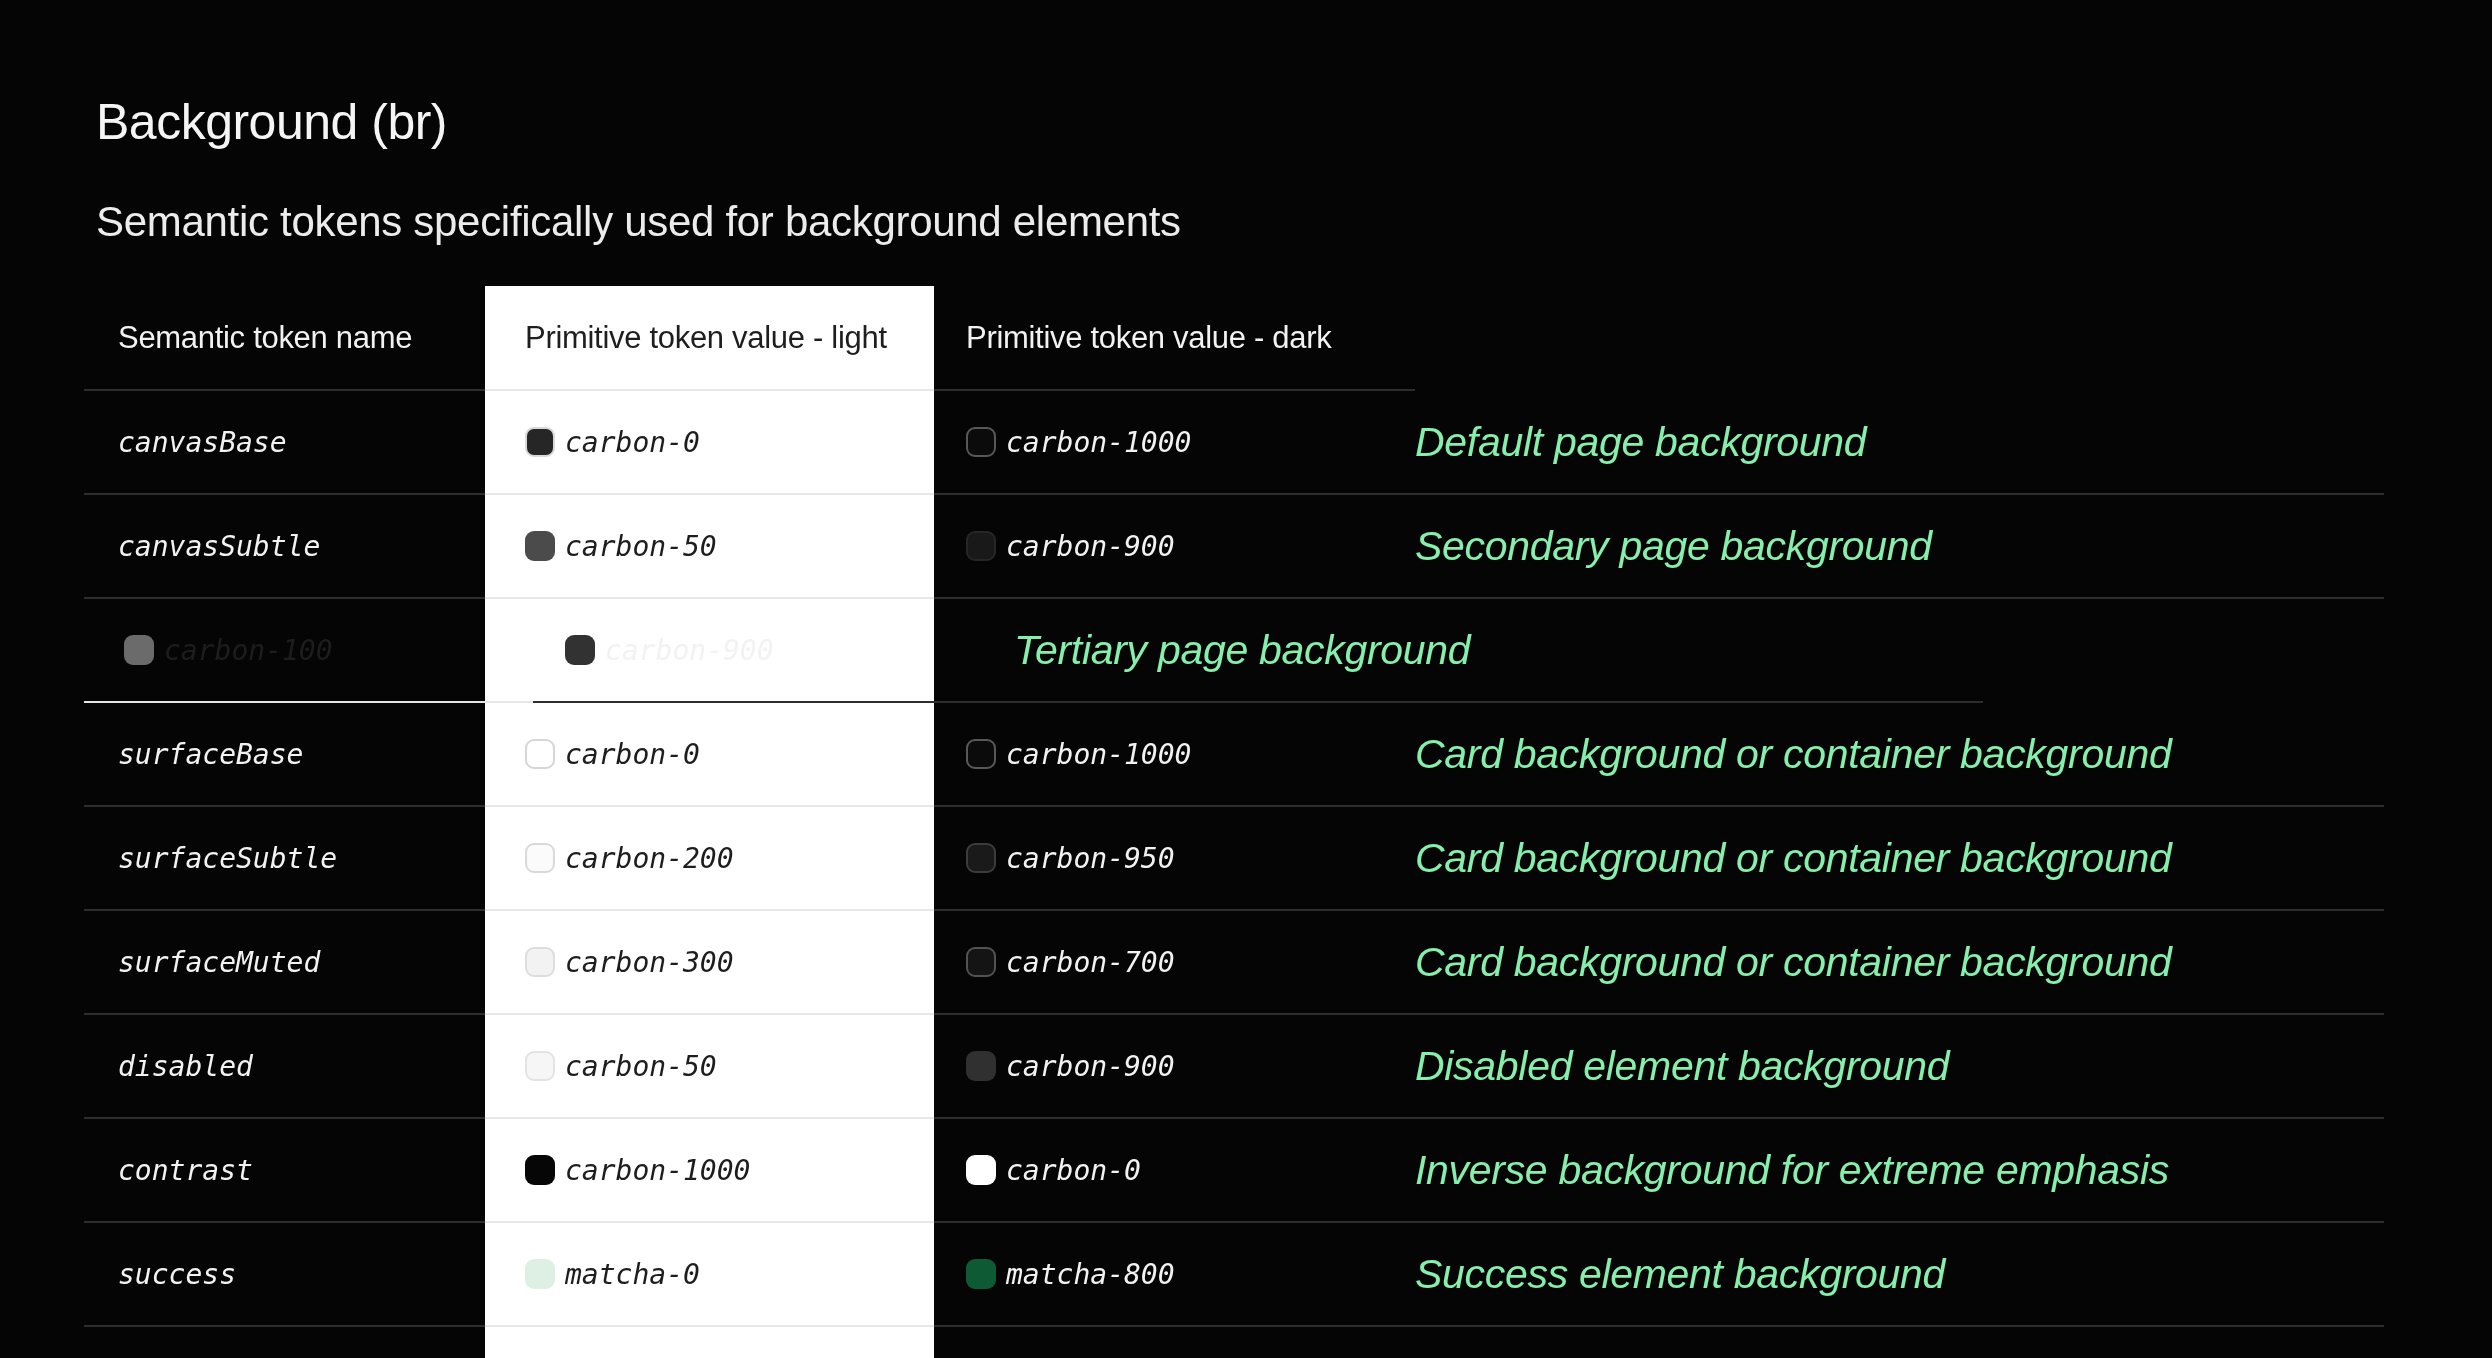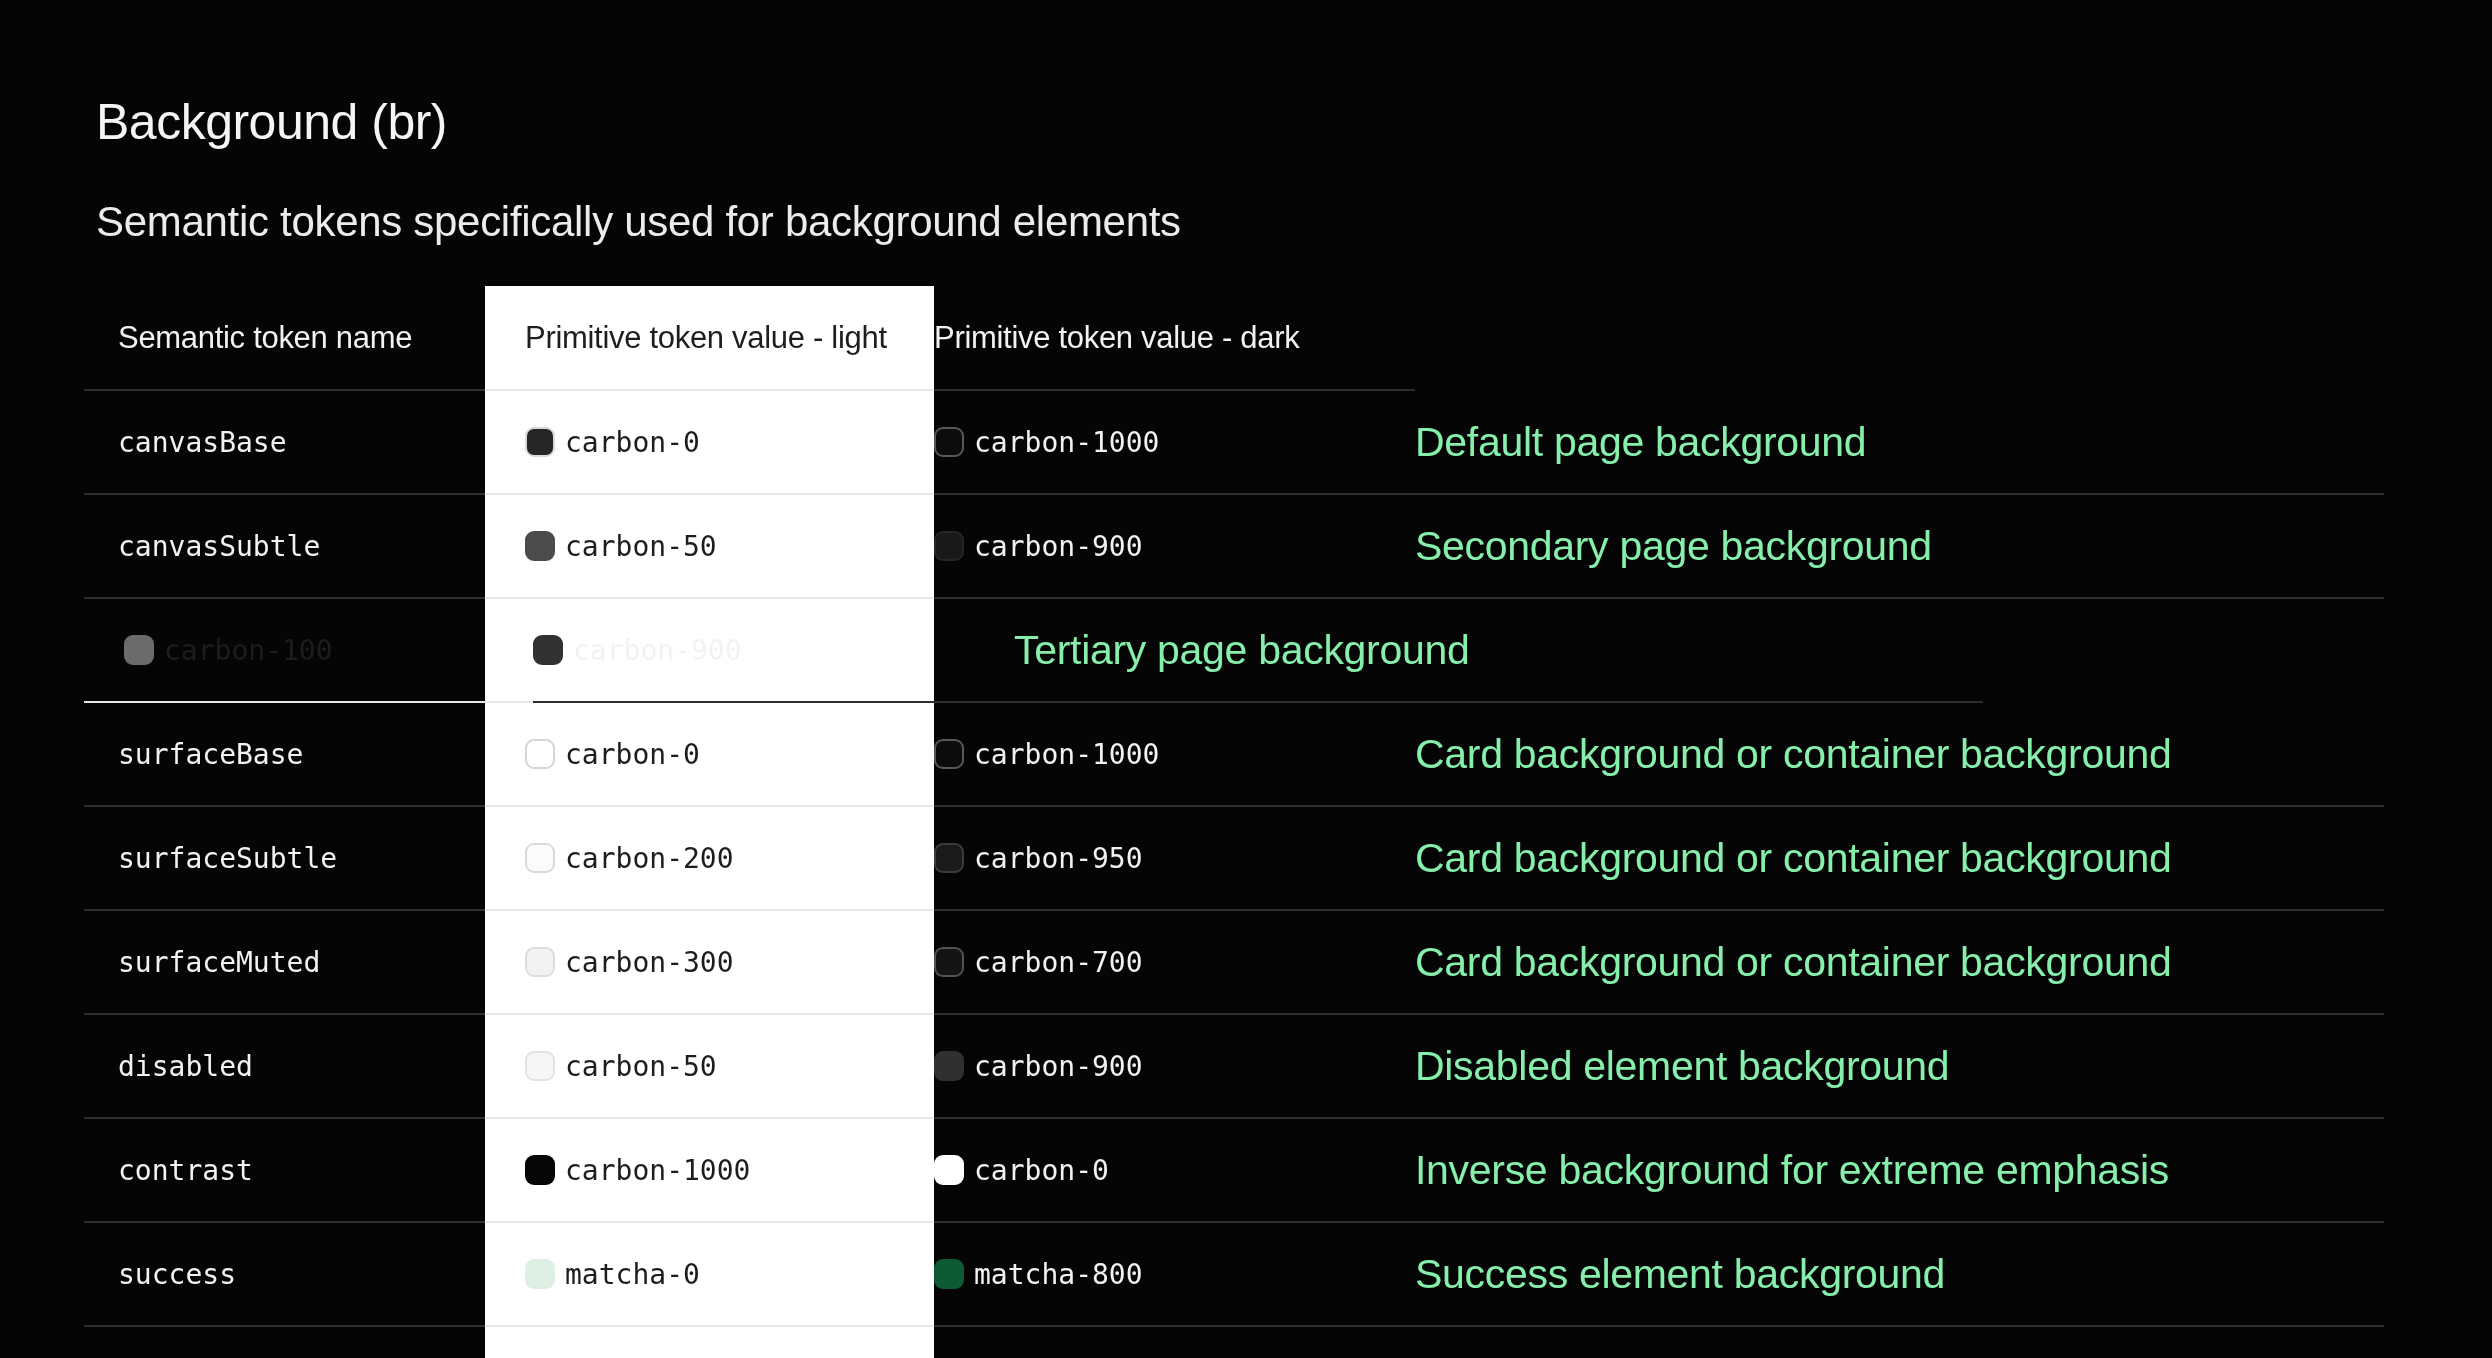--- a/index.html
+++ b/index.html
@@ -25,29 +25,29 @@
     position:absolute;left:84px;top:286px;
     width:2300px;height:1072px;
   }
   .light-col-bg{
     position:absolute;left:401px;top:0;
     width:449px;height:1072px;
     background:#ffffff;
   }
   .hrow,.trow{position:relative;display:flex;}
   .hrow{height:105px;}
-  .trow{height:104px;}
+  .trow{height:104px;font-style:italic;}
   .cell{
     display:flex;align-items:center;
     box-sizing:border-box;
     border-bottom:2px solid #2d2d2d;
   }
   .c1{width:401px;padding-left:34px;}
   .c2{width:449px;padding-left:40px;border-bottom-color:#e7e7e7;}
-  .c3{width:481px;}
+  .c3{width:481px;padding-left:32px;}
   .c4{width:969px;}
   .htext{
     font-size:31px;color:#f2f2f2;letter-spacing:-0.3px;
   }
   .c2 .htext{color:#1e1e1e;}
   .mono{
     font-family:"DejaVu Sans Mono",monospace;
     font-size:28px;color:#f2f2f2;
   }
   .c2 .mono{color:#1d1d1d;}

